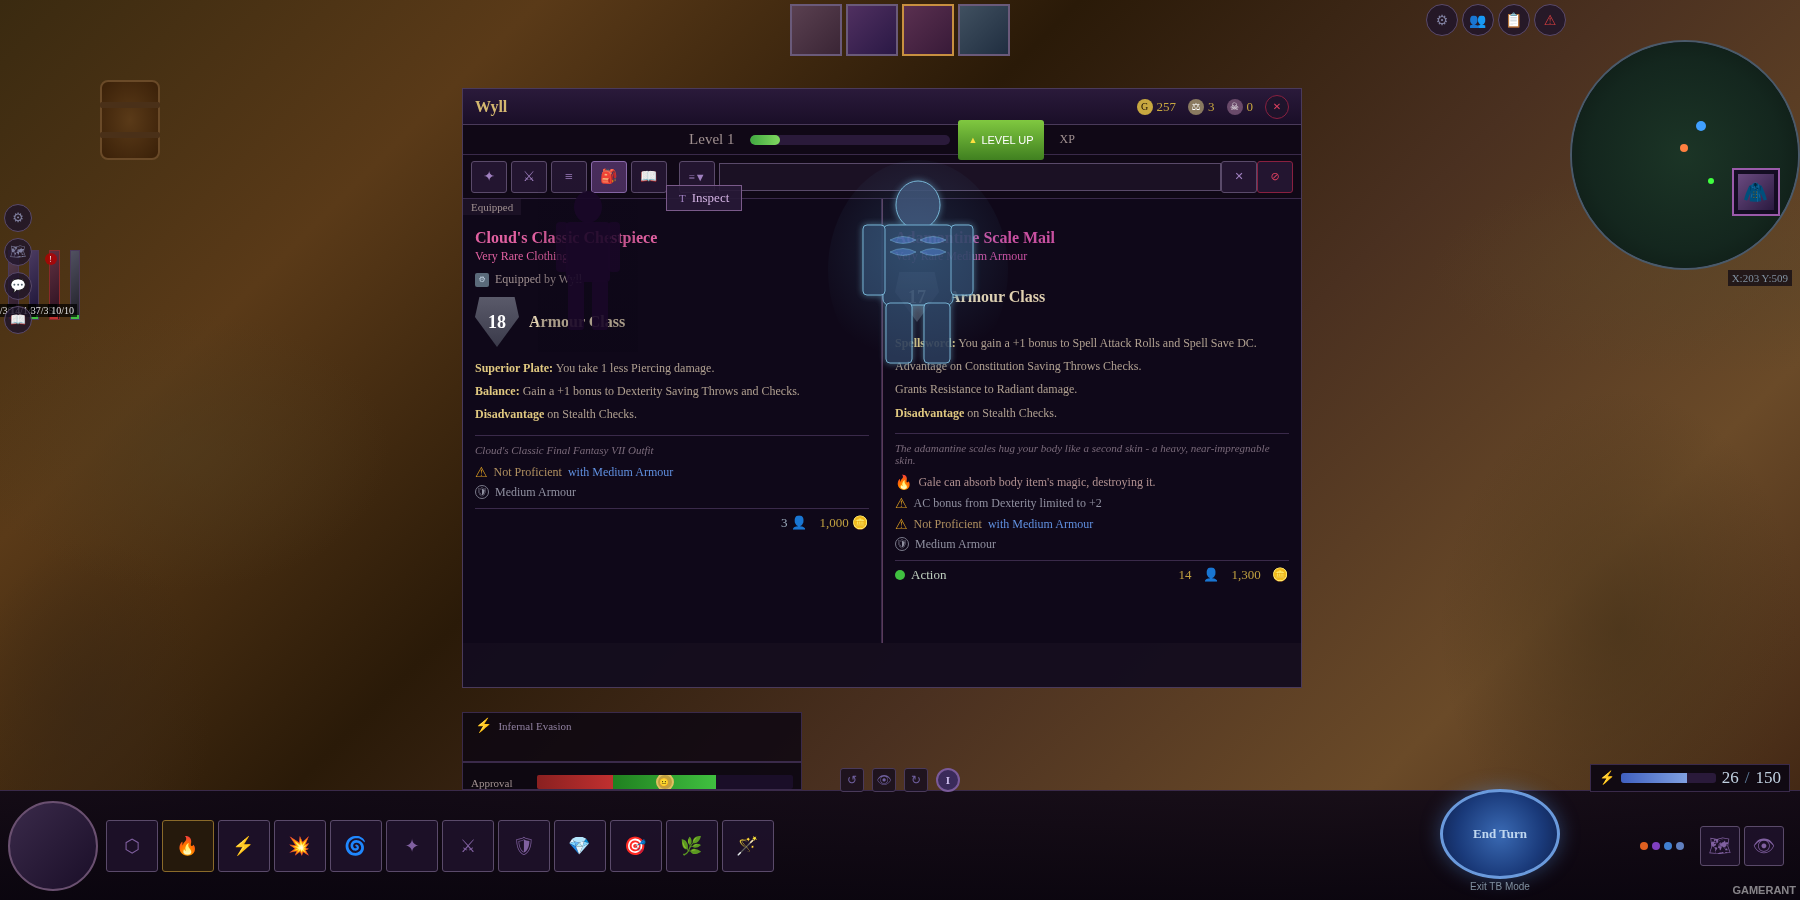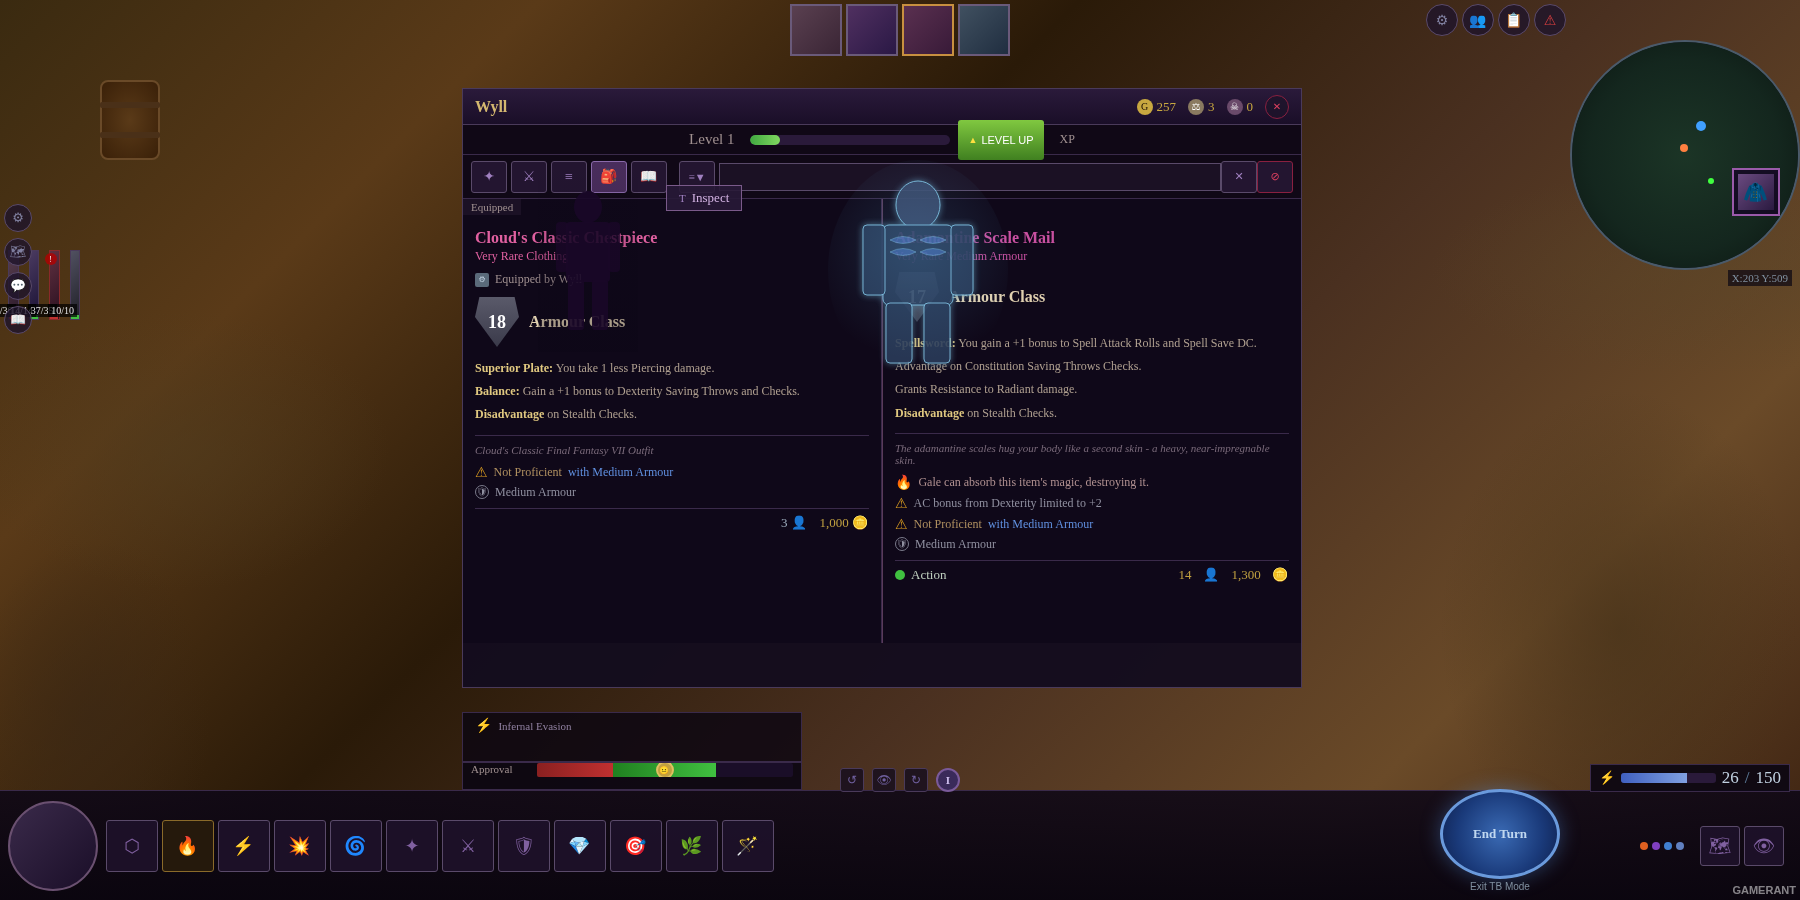--- a/index.html
+++ b/index.html
@@ -668,21 +668,21 @@
     
     #approval-bar {
       position: absolute;
       bottom: 110px;
       left: 462px;
       width: 340px;
       height: 28px;
       background: rgba(10, 5, 18, 0.9);
       border: 1px solid #3a2a4a;
       display: flex;
-      align-items: flex-start;
+      align-items: flex-end;
       padding: 0 8px;
       gap: 24px;
       z-index: 11;
     }
 
     .approval-label { color: #a09090; font-size: 11px; }
 
     .approval-bar-container {
       flex: 1;
       height: 14px;
@@ -1170,21 +1170,21 @@
           <span class="prop-desc"> on Stealth Checks.</span>
         </div>
       </div>
 
       <div class="divider"></div>
 
       <div class="flavour-text">The adamantine scales hug your body like a second skin - a heavy, near-impregnable skin.</div>
 
       <div class="magic-absorb">
         <span class="absorb-icon">🔥</span>
-        <span>Gale can absorb this item's magic, destroying it.</span>
+        <span>Gale can absorb body item's magic, destroying it.</span>
       </div>
 
       <div class="dex-limit">
         <span class="dex-icon">⚠</span>
         <span>AC bonus from Dexterity limited to +2</span>
       </div>
 
       <div class="warning-line">
         <span class="warning-icon">⚠</span>
         <span class="warning-text">Not Proficient</span>

